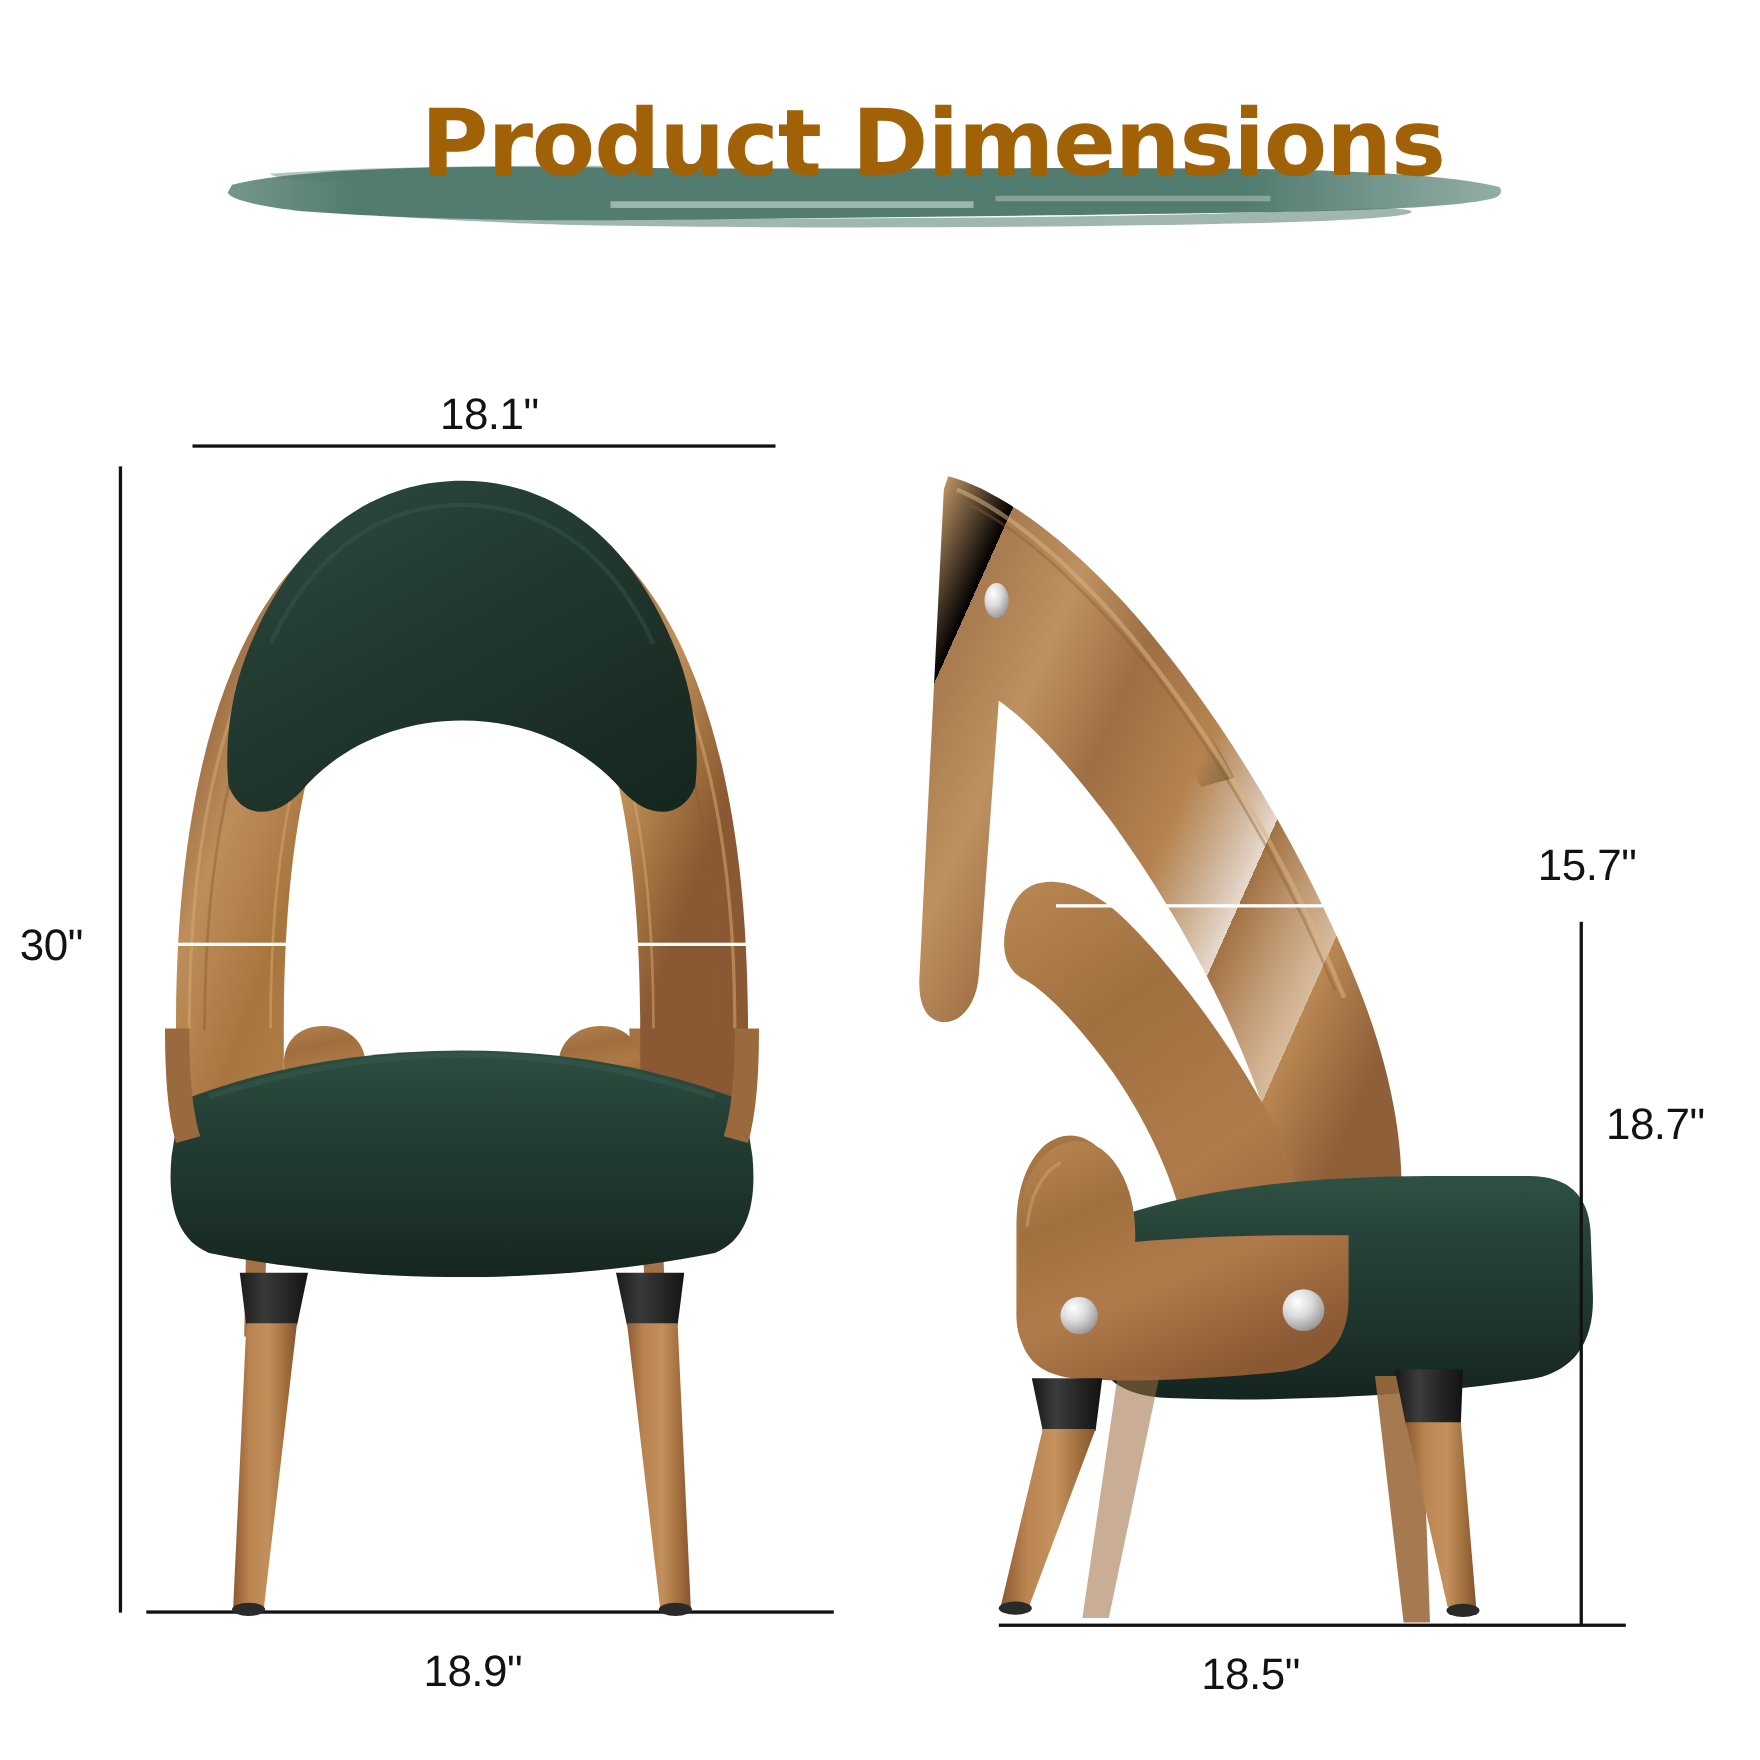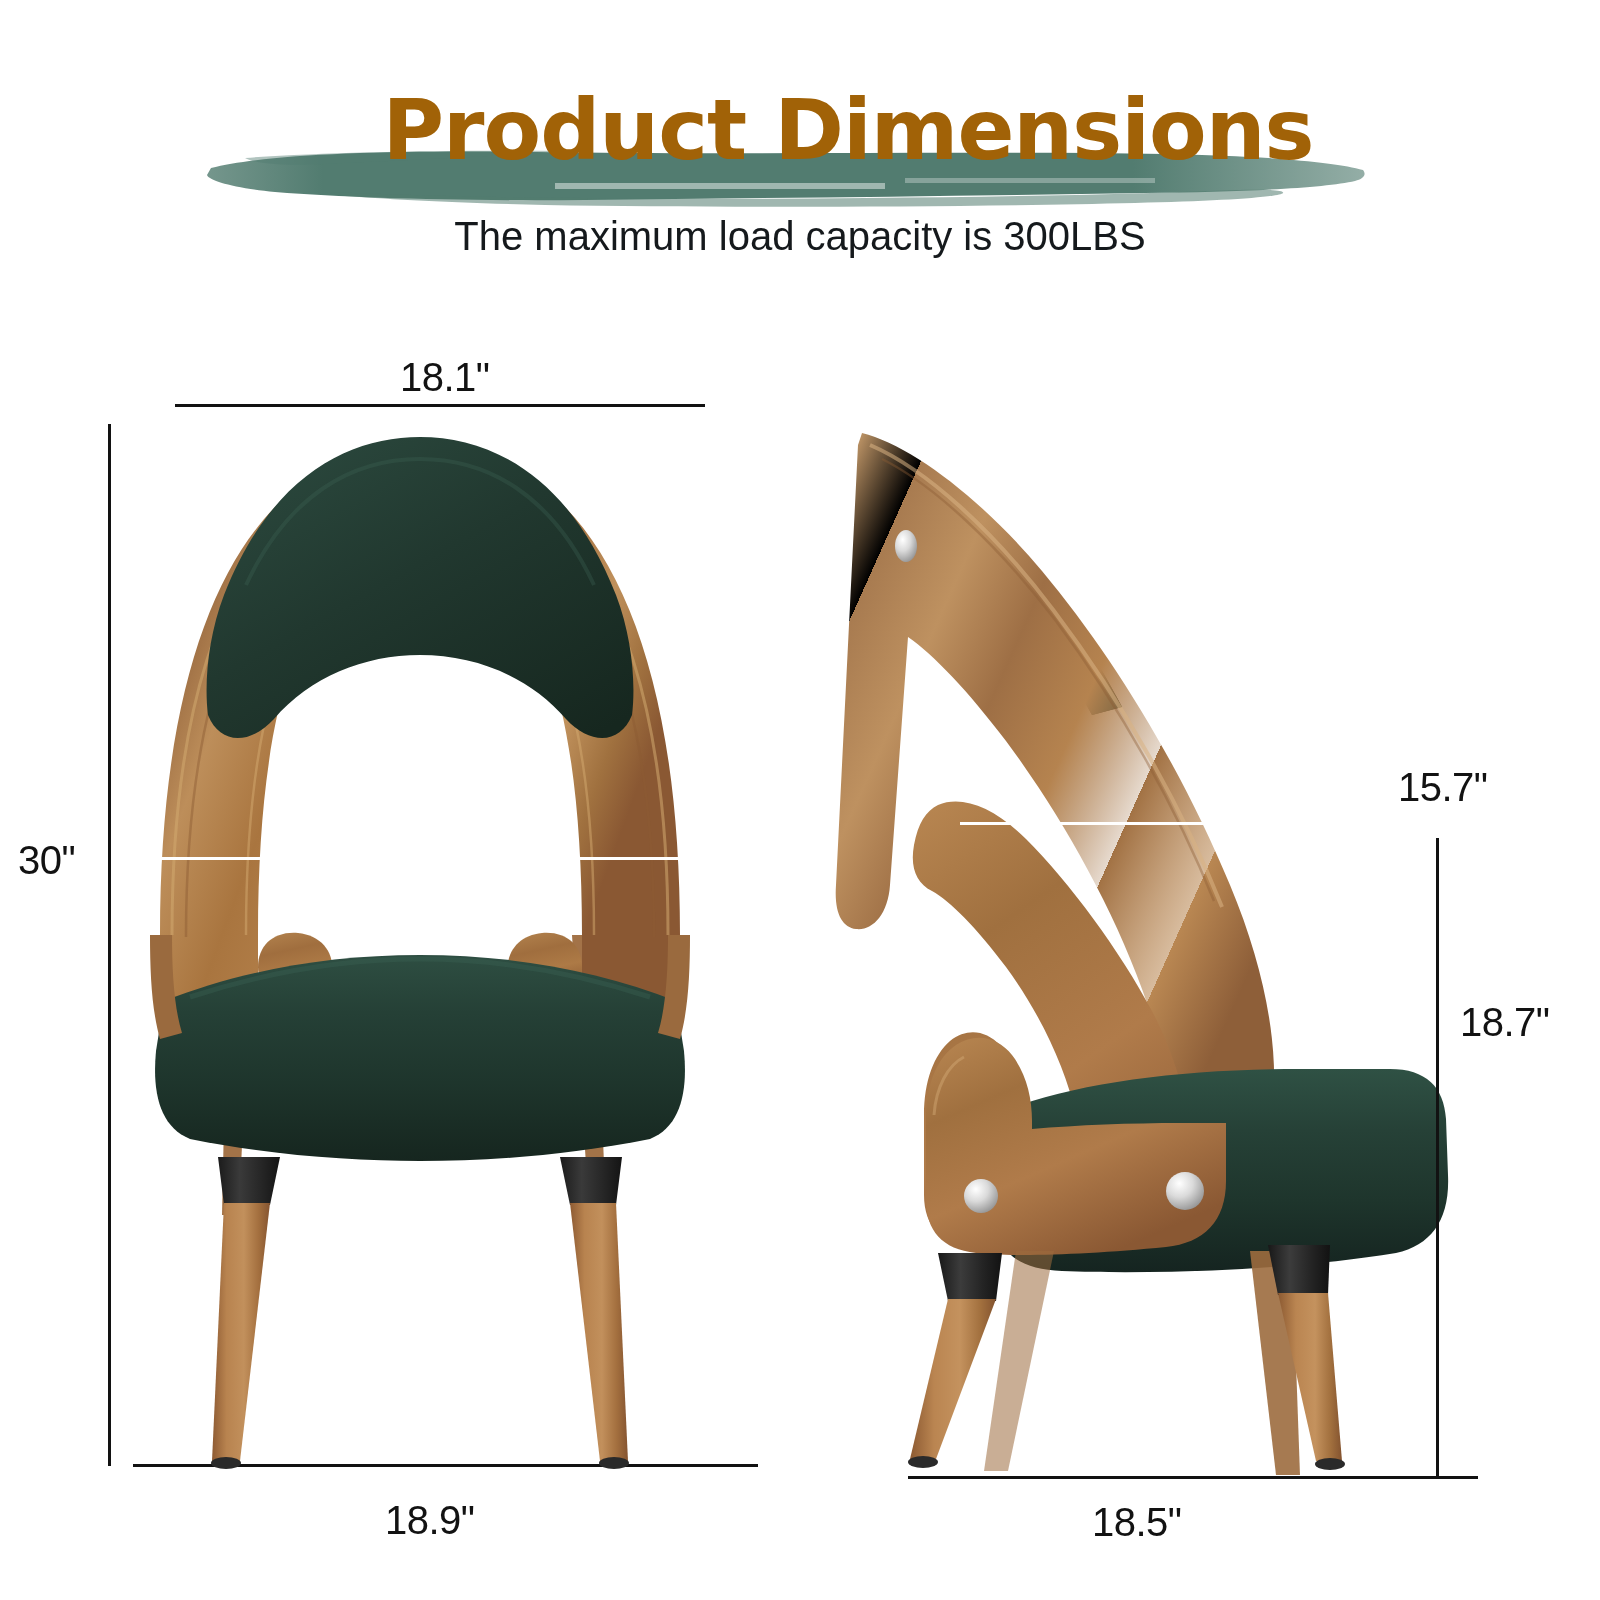--- a/index.html
+++ b/index.html
@@ -122,21 +122,20 @@
                C30,40 4,33 2,27 Z" fill="url(#bgrad)"></path>
       <path d="M120,44 C260,50 460,52 660,50 C800,49 930,46 1030,42
                C1060,41 1080,42 1078,45 C1075,49 1020,53 930,55
                C760,59 520,60 340,57 C250,55 180,51 140,48 Z" fill="#527C70" opacity="0.55"></path>
       <path d="M40,10 C120,4 240,2 360,3 C300,8 200,12 120,16 C80,18 50,16 40,10 Z" fill="#527C70" opacity="0.45"></path>
       <rect x="350" y="35" width="330" height="6" fill="#ffffff" opacity="0.45"></rect>
       <rect x="700" y="30" width="250" height="5" fill="#ffffff" opacity="0.30"></rect>
     </svg>
 
     <div class="title">Product Dimensions</div>
-    <div class="subtitle">The maximum load capacity is 300LBS</div>
   </div>
 
   <div class="dim-label" style="left:400px; top:355px;">18.1"</div>
   <div class="dim-line-h" style="left:175px; top:404px; width:530px;"></div>
 
   <div class="dim-label" style="left:18px; top:838px;">30"</div>
   <div class="dim-line-v" style="left:108px; top:424px; height:1042px;"></div>
 
   <div class="dim-line-h" style="left:133px; top:1464px; width:625px;"></div>
   <div class="dim-label" style="left:385px; top:1498px;">18.9"</div>

